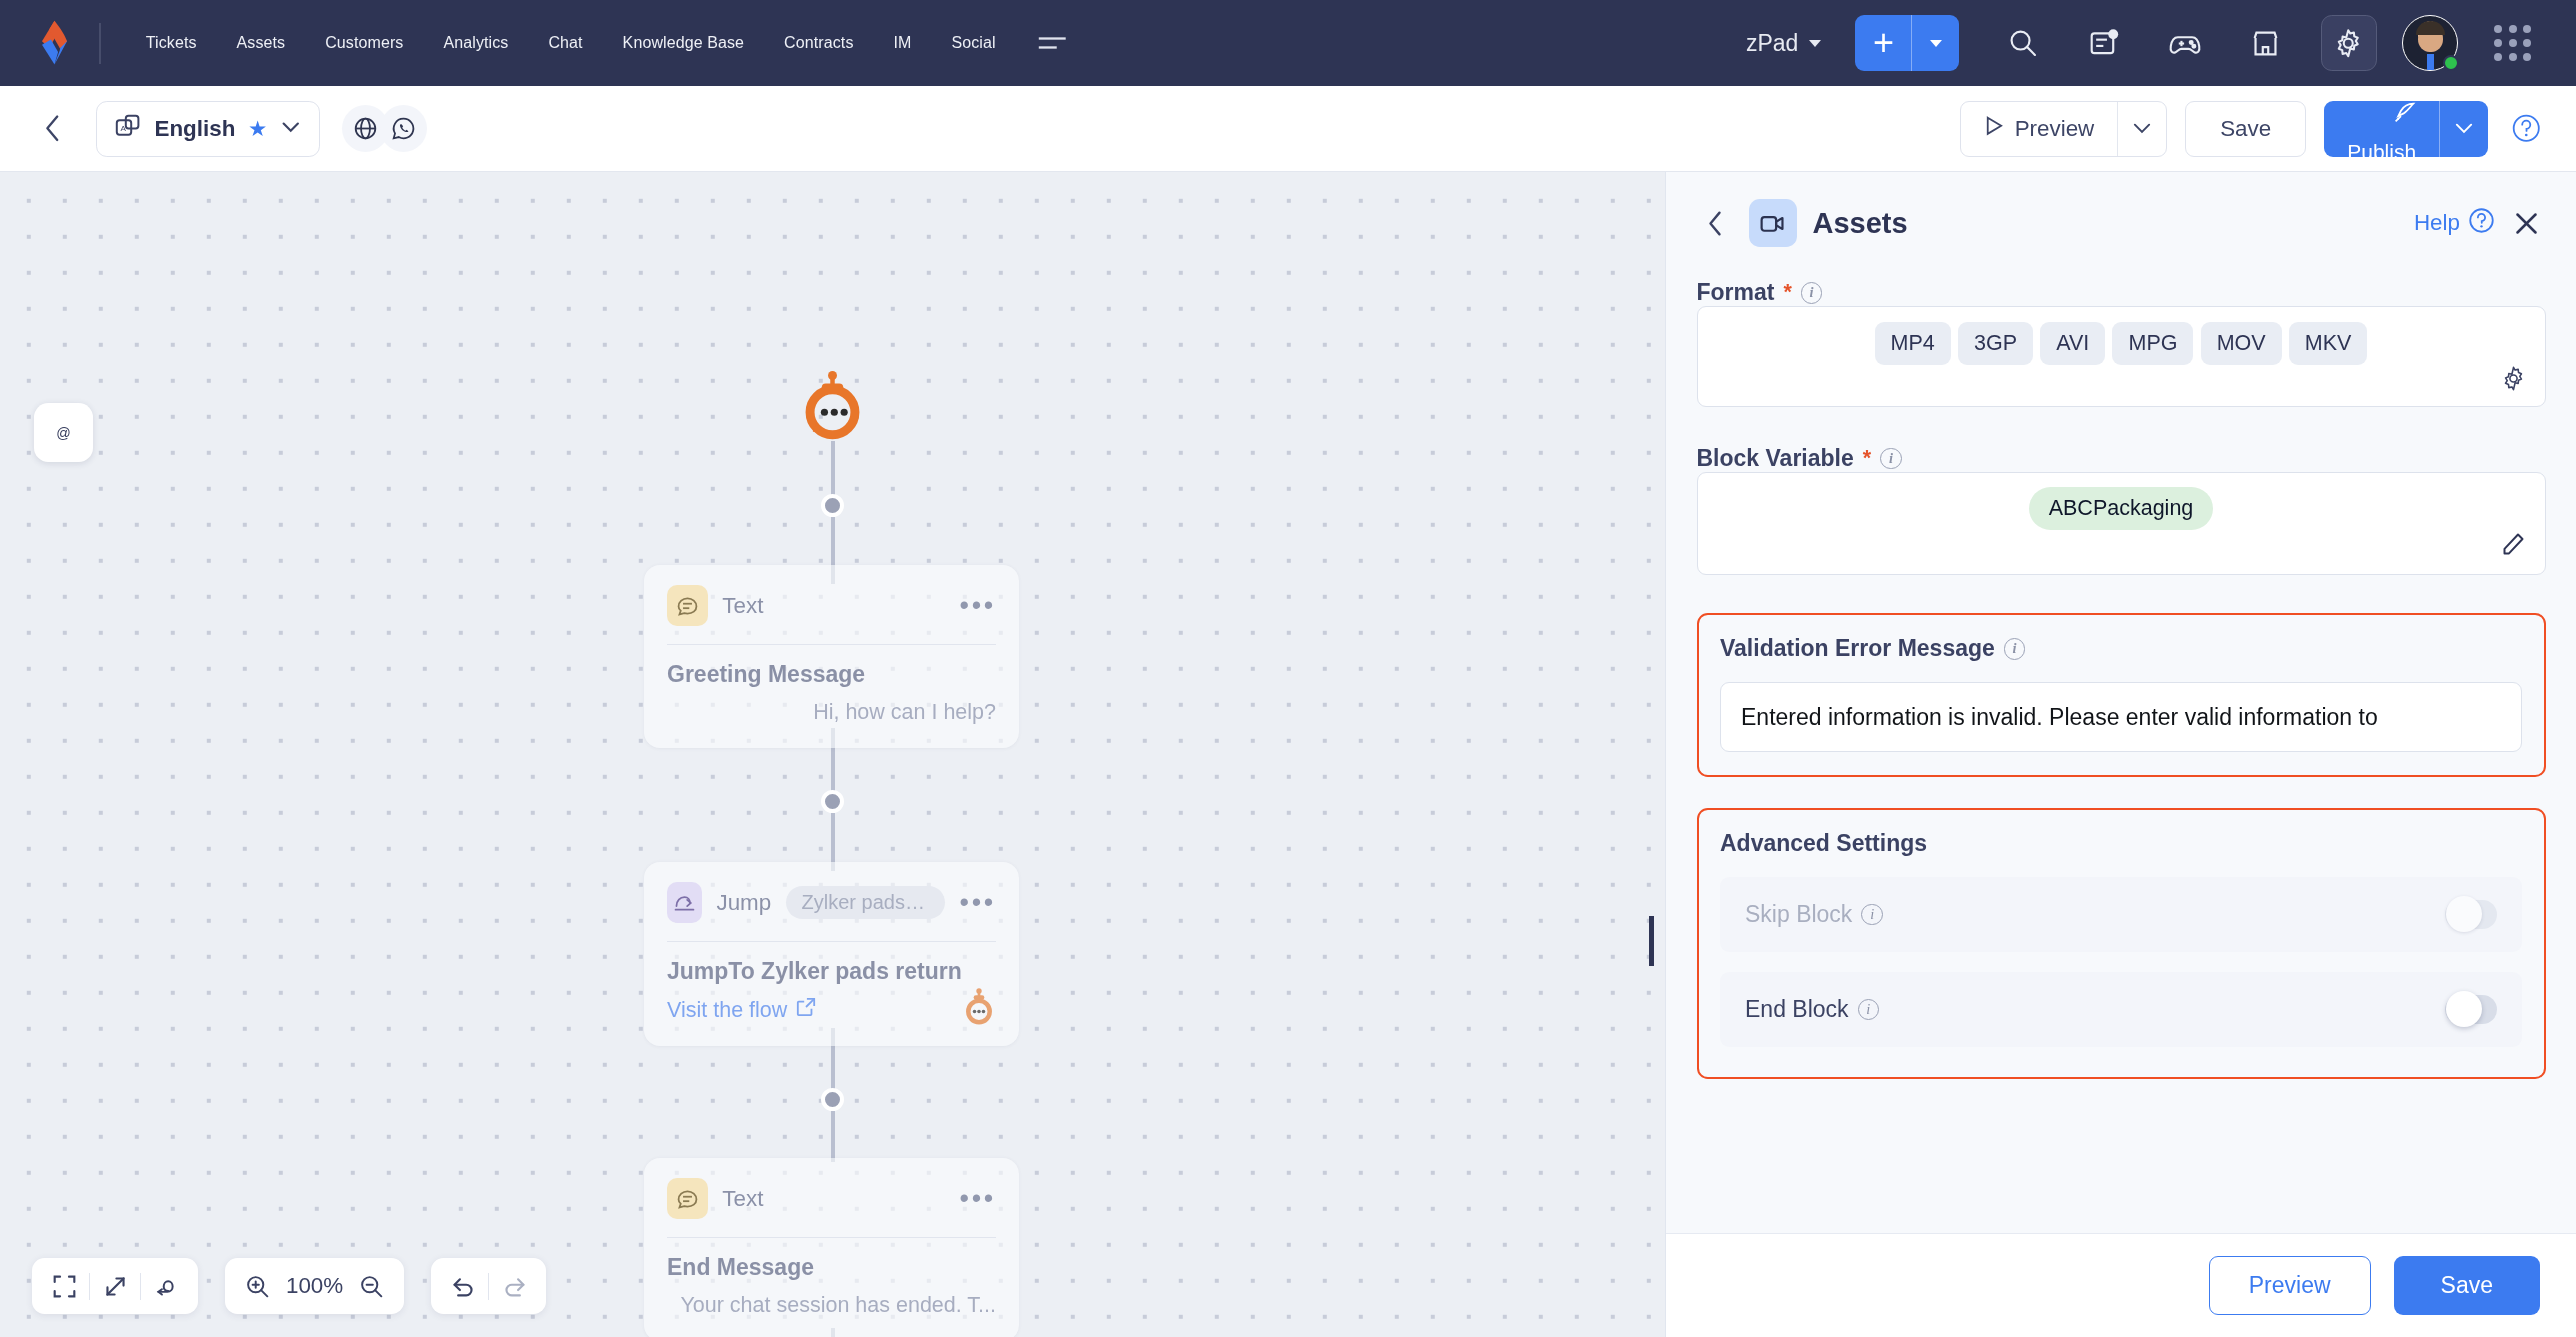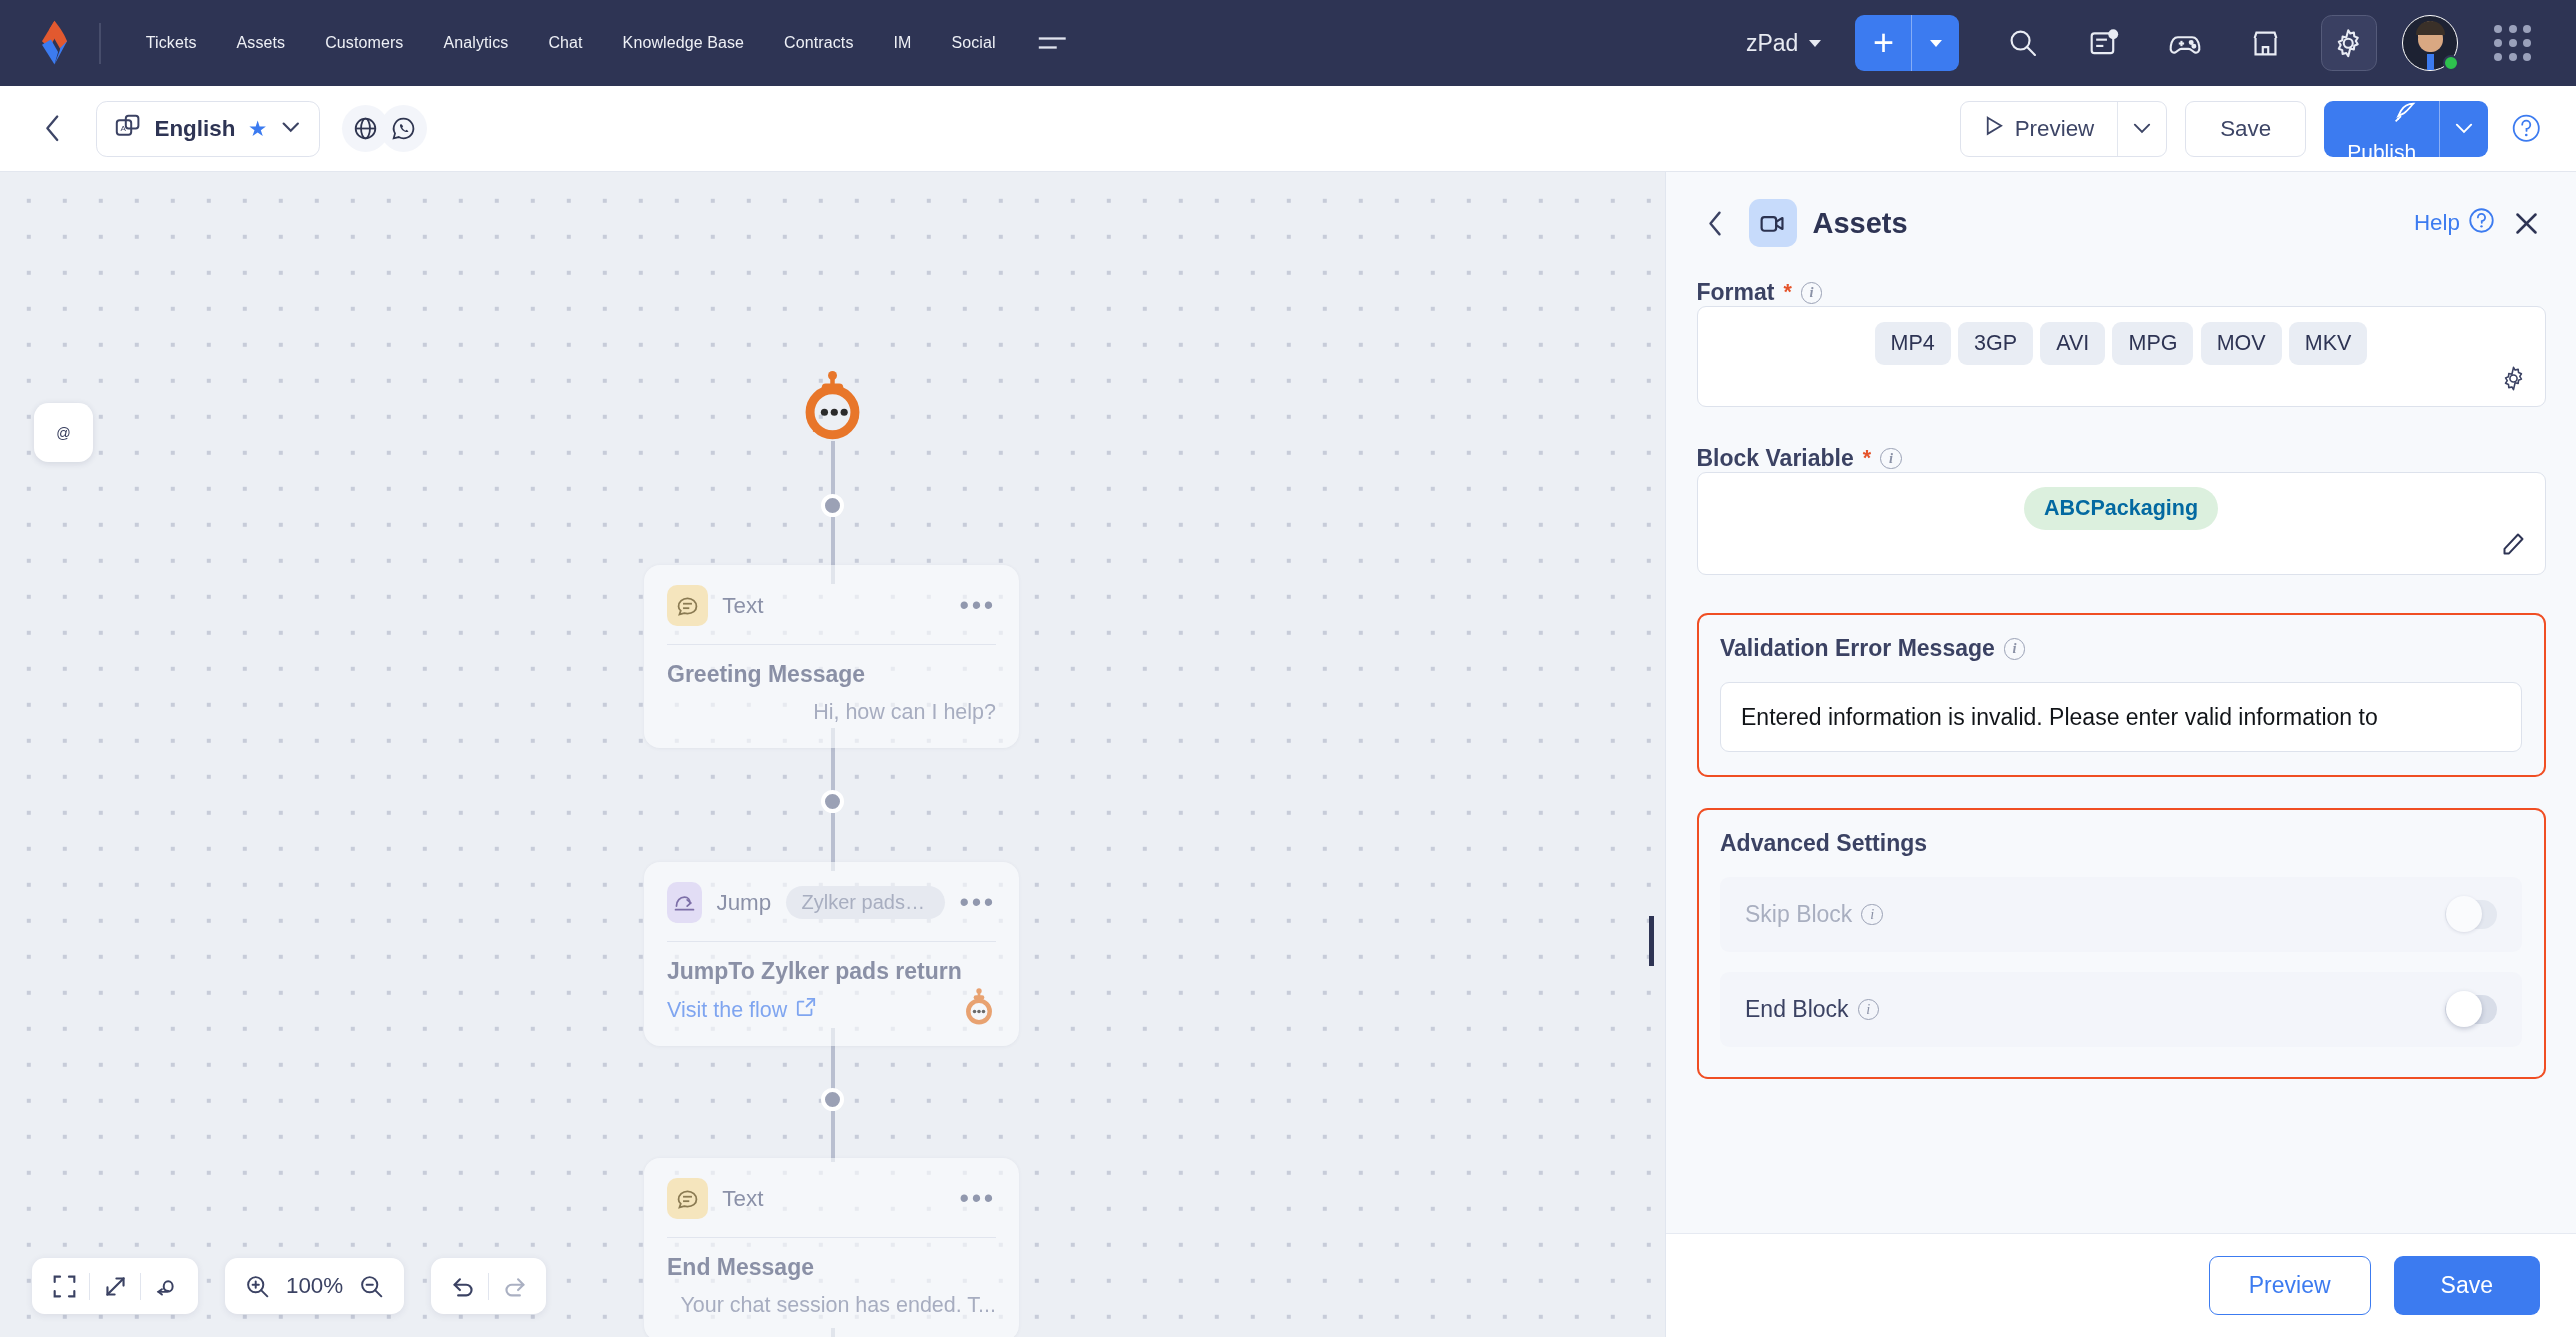--- a/index.html
+++ b/index.html
@@ -165,21 +165,21 @@
     display:inline-flex;align-items:center;justify-content:center;font-size:14.3px;color:#8a91a6;
     font-style:italic; font-family:"Liberation Serif",serif; cursor:pointer; flex:0 0 auto;
   }
   .fld-box {
     background:#fff; border:0.9px solid #dde2ec; border-radius:9px;
     display:flex;align-items:center; padding: 14.3px 18px; min-height:66px;flex-direction:column;
   }
   .chips { display:flex; gap:7.2px; flex-wrap:wrap; }
   .chip { background:#e9edf4; border-radius:9px; padding:9px 16px; font-size:21.5px; color:#2e3454; cursor:pointer;}
   .gear-r { margin-left:auto; color:#3b4263; cursor:pointer; display:flex;align-items:center; padding-left:12.5px;}
-  .var-chip { background:#dcf0de; color:#0369a1; border-radius:21.5px; padding:9px 20px; font-size:21.5px;font-weight:bold; }
+  .var-chip { background:#dcf0de; color:#0f172a; border-radius:21.5px; padding:9px 20px; font-size:21.5px; }
   .pencil-r { margin-left:auto; color:#2e3454; cursor:pointer; }
   .hl-box { border:2.7px solid #f04e23; border-radius:10.8px; padding: 20px 21.5px 23px 21.5px; margin-top: 38px; }
   .err-input {
     margin-top: 20px; background:#fff; border:0.9px solid #dde2ec; border-radius:9px;
     padding: 18px 20px; font-size:23px; color:#111418; min-height:70px; display:flex;align-items:center;
     white-space:nowrap; overflow:hidden;
   }
   .adv-title { font-size:23px;color:#3b4263;font-weight:600; }
   .adv-row {
     display:flex;align-items:center; background:#f3f5fa; border-radius:9px;

